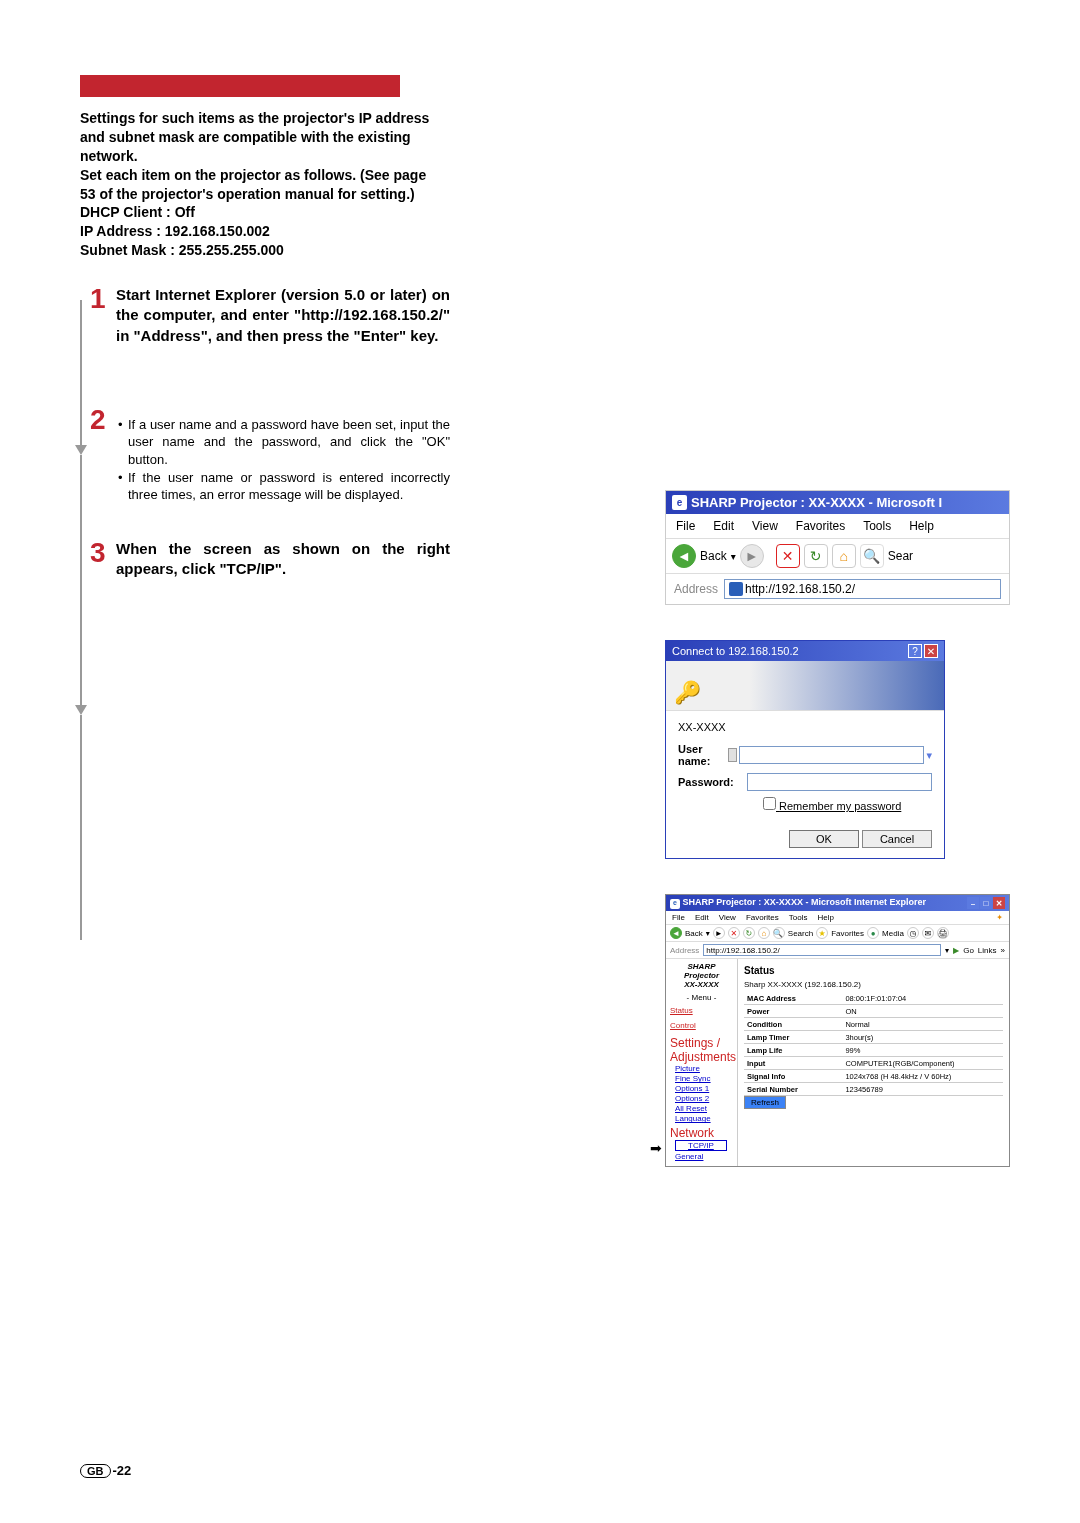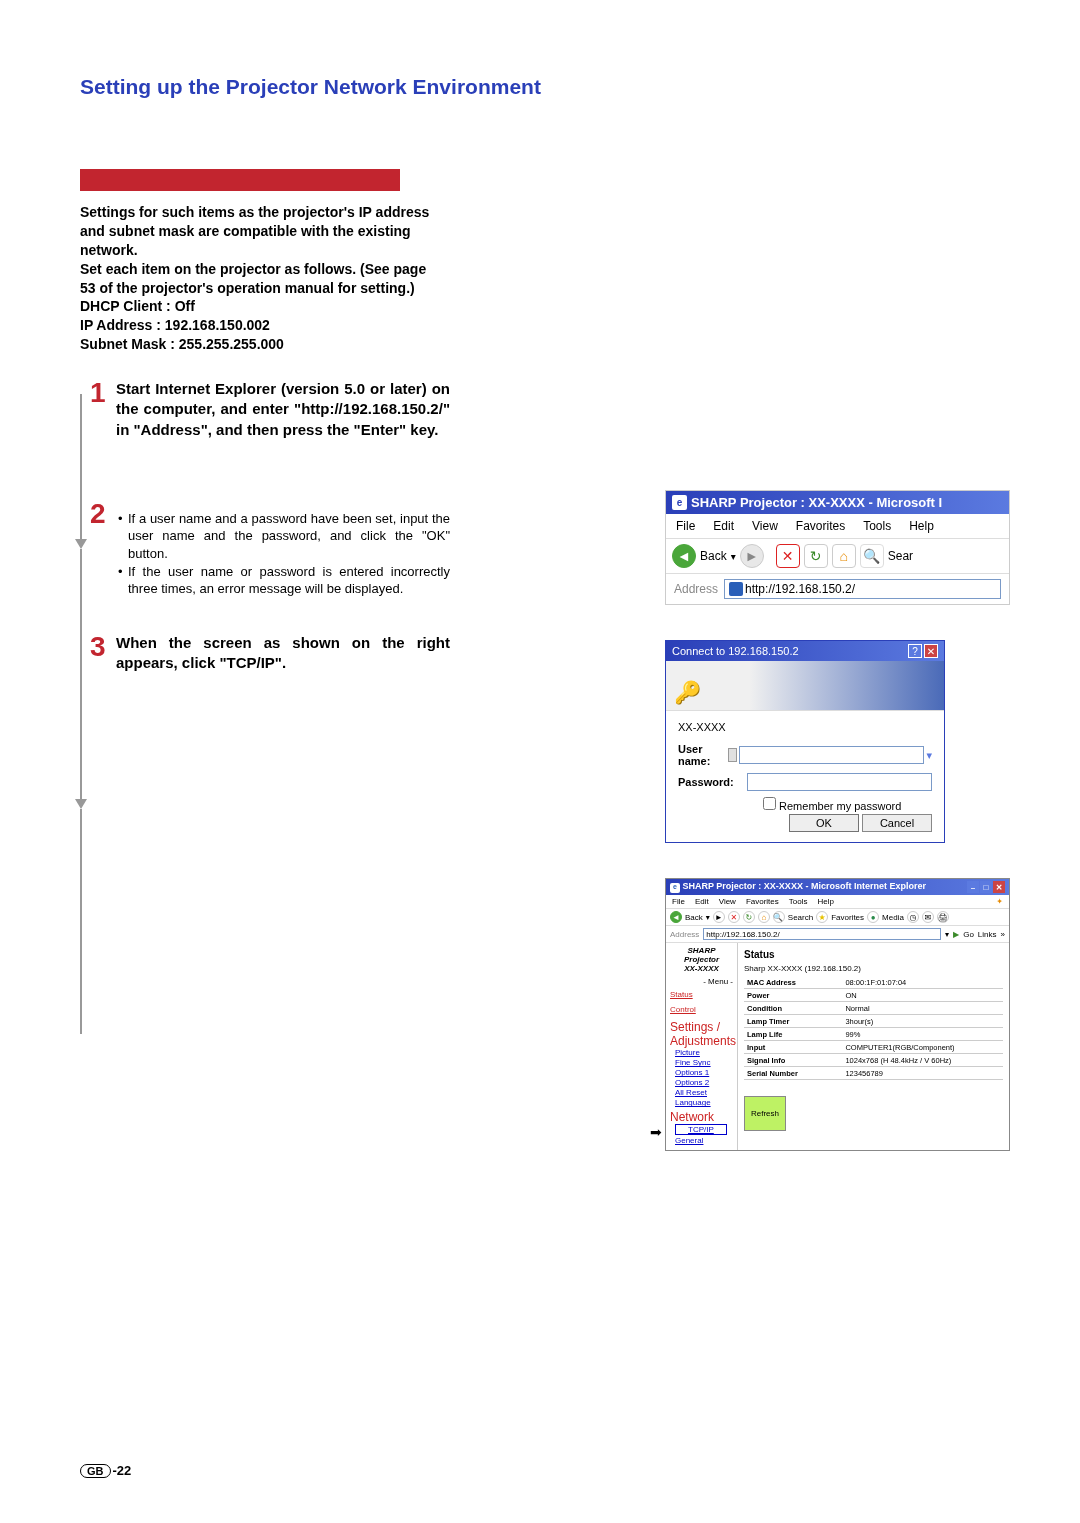--- a/index.html
+++ b/index.html
@@ -43,60 +43,59 @@
   .dlg-title .btns { display: flex; gap: 2px; }
   .dlg-title .btns span { width: 14px; height: 14px; background: #c44; color: #fff; display: flex; align-items: center; justify-content: center; font-size: 10px; border: 1px solid #fff; }
   .dlg-title .btns .q { background: #5b7ae0; }
   .dlg-banner { height: 50px; background: linear-gradient(to right, #f0f0f0 30%, #4a6ab8); position: relative; border-bottom: 1px solid #ddd; }
   .dlg-banner .keys { position: absolute; left: 8px; bottom: 4px; font-size: 22px; color: #aaa; }
   .dlg-body { padding: 10px 12px; }
   .dlg-row { display: flex; align-items: center; margin-bottom: 6px; }
   .dlg-row label { width: 85px; font-weight: bold; }
   .dlg-row input[type=text], .dlg-row input[type=password] { flex: 1; border: 1px solid #7a9ac8; padding: 1px 3px; height: 18px; }
   .dlg-row .uicon { width: 14px; height: 14px; background: #e0e0e0; border: 1px solid #999; margin-right: 2px; display: inline-block; }
-  .dlg-remember { margin-left: 85px; margin-bottom: 2px; }
+  .dlg-remember { margin-left: 85px; margin-bottom: 18px; text-decoration: underline; }
   .dlg-btns { text-align: right; }
   .dlg-btns button { width: 70px; padding: 2px 0; font-size: 11px; border: 1px solid #888; background: #eee; }
   
   .stat { border: 1px solid #888; font-size: 8px; width: 345px; }
   .stat .ie-title { font-size: 9px; padding: 2px 4px; display:flex; justify-content: space-between;}
   .stat .ie-title .wbtns { display:flex; gap:1px;}
   .stat .ie-title .wbtns span { width:12px; height:12px; background:#c44; color:#fff; font-size:8px; display:flex; align-items:center; justify-content:center;}
   .stat .ie-title .wbtns .min { background:#5b7ae0;}
   .stat .ie-title .wbtns .max { background:#5b7ae0;}
   .stat-menu { display: flex; gap: 10px; padding: 2px 6px; border-bottom: 1px solid #ddd; font-size: 8px; justify-content: space-between;}
   .stat-menu .left {display:flex; gap:10px;}
   .stat-tb { display: flex; align-items: center; gap: 3px; padding: 2px 4px; border-bottom: 1px solid #ddd; font-size: 8px; }
   .stat-tb .ico { width: 12px; height: 12px; border: 1px solid #ccc; border-radius: 50%; display:flex; align-items:center; justify-content:center; font-size:8px;}
   .stat-addr { display: flex; align-items: center; gap: 4px; padding: 2px 4px; border-bottom: 1px solid #ddd; font-size: 8px; }
   .stat-addr input { flex: 1; border: 1px solid #7a9ac8; font-size: 8px; padding: 0 2px; height: 12px; }
   .stat-main { display: flex; }
   .stat-side { width: 72px; border-right: 1px solid #ccc; padding: 4px; font-size: 8px; }
   .stat-side .hdr { font-weight: bold; text-align: center; margin-bottom: 4px; font-size: 8px; line-height:1.1;font-style:italic;}
-  .stat-side .mnu { text-align: right; margin: 4px 0; }
+  .stat-side .mnu { text-align: center; margin: 4px 0; }
   .stat-side a { color: #c22; text-decoration: underline; display: block; margin-bottom: 1px; font-size: 8px;}
   .stat-side a.blue { color: #00c; }
   .stat-side .grp { color: #c22; font-weight: normal; margin-top: 3px; font-size: 12px;}
   .stat-side .sub { padding-left: 5px; }
   .stat-content { flex: 1; padding: 6px; }
   .stat-content h4 { font-size: 10px; margin-bottom: 4px; }
   .stat-content .sub2 { font-size: 8px; margin-bottom: 3px; }
   .stat-table { width: 100%; border-collapse: collapse; font-size: 7.5px; }
   .stat-table td { border-bottom: 1px solid #ccc; padding: 1.5px 3px; }
   .stat-table td:first-child { font-weight: bold; width: 38%; }
-  .stat-content button { font-size: 8px; padding: 12px 6px; margin-top: 16px; border: 1px solid #888; background: #bef264; }
+  .stat-content button { font-size: 8px; padding: 1px 6px; margin-top: 0; border: 1px solid #888; background: #3b82f6; }
   .arrow-ptr { position: absolute; left: -20px; font-size: 14px; color: #000; }
   .footer { position: absolute; bottom: 45px; left: 80px; font-size: 13px; display: flex; align-items: center; gap: 2px; }
   .footer .gb { border: 1.5px solid #000; border-radius: 10px; padding: 0 6px; font-size: 11px; font-weight: bold; }
 </style>
 </head>
 <body>
 
 <div class="page">
-  <div class="page-header">Setting up the Projector Network Environment</div>
 
   <div class="red-bar"></div>
 
   <div class="intro" style="white-space: pre-line;">Settings for such items as the projector's IP address and subnet mask are compatible with the existing network.
 Set each item on the projector as follows. (See page 53 of the projector's operation manual for setting.)
 DHCP Client : Off
 IP Address : 192.168.150.002
 Subnet Mask : 255.255.255.000</div>
 
   <div class="steps">

